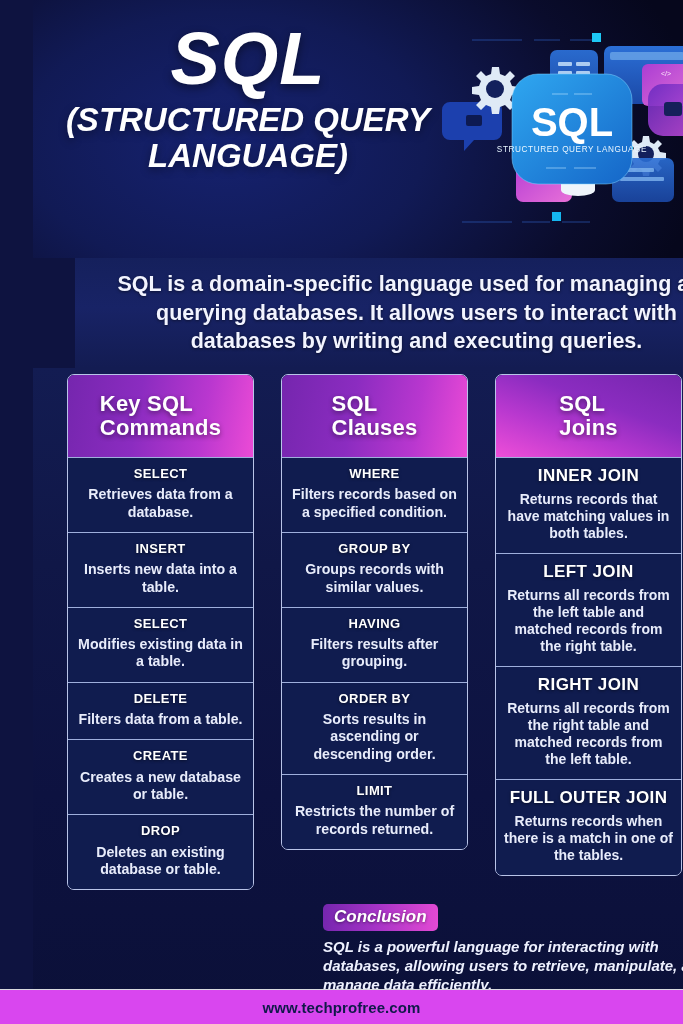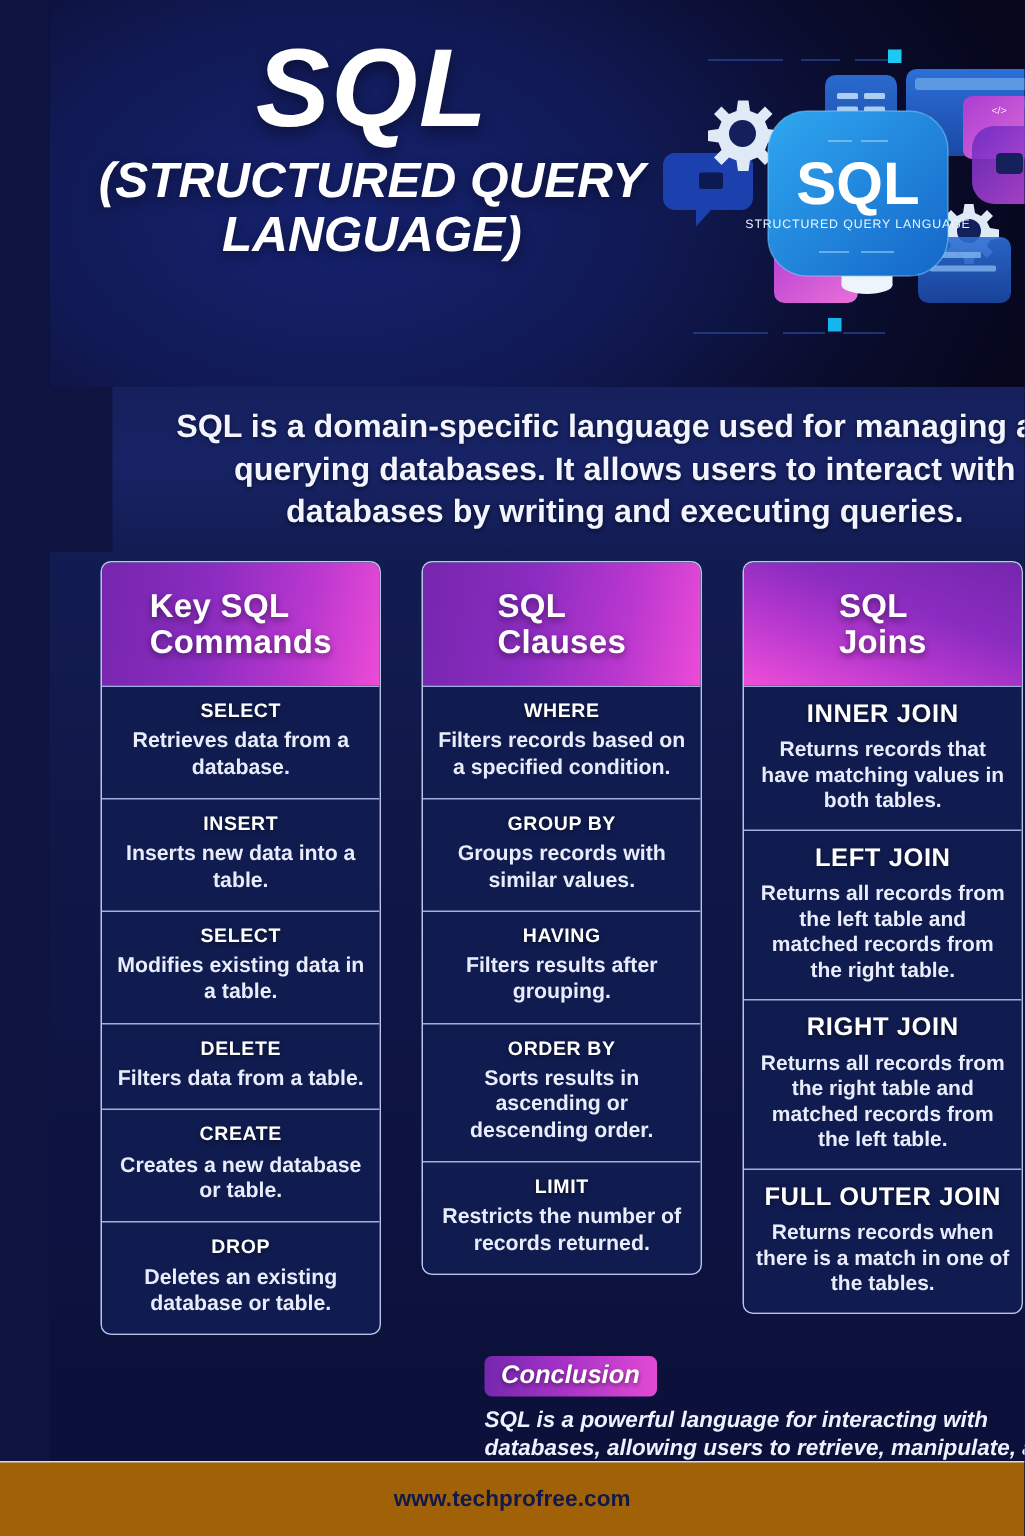--- a/index.html
+++ b/index.html
@@ -105,22 +105,22 @@
     text-shadow:0 1px 3px rgba(0,0,0,0.45);
   }
   .conc-text {
     margin-top:7px;
     color:#eef1ff; font-style:italic; font-weight:bold;
     font-size:15px; line-height:1.25;
   }
 
   
   .footer {
-    position:absolute; left:0; bottom:0; width:683px; height:50px;
-    background:#a16207;
+    position:absolute; left:0; bottom:0; width:683px; height:35px;
+    background:#d946ef;
     display:flex; align-items:center; justify-content:center;
     border-top:1px solid #d8dade;
     text-align:right;
   }
   .footer-text {
     color:#11194a; font-weight:bold; font-size:15px; letter-spacing:0.1px;
   }
 </style>
 </head>
 <body>

